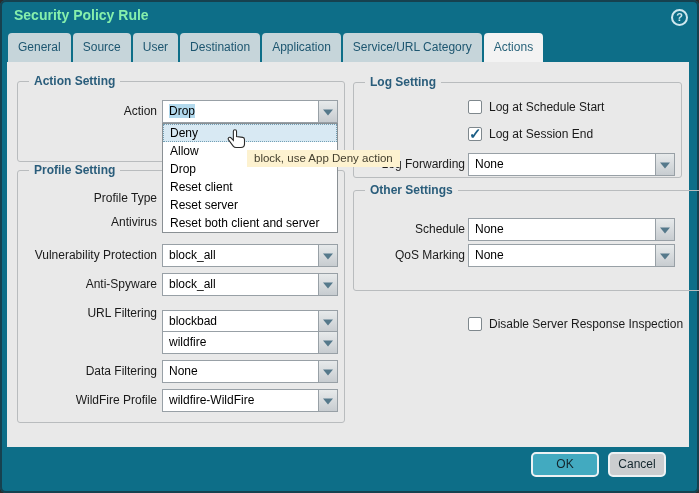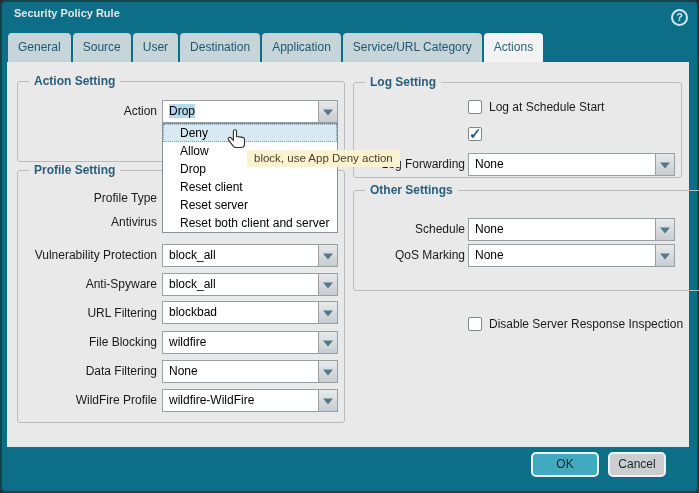--- a/index.html
+++ b/index.html
@@ -2,21 +2,21 @@
 <html><head>
 <meta charset="utf-8">
 <style>
   html,body{margin:0;padding:0;background:#2b2b2b;}
   *{box-sizing:border-box;font-family:"Liberation Sans",sans-serif;}
   .dialog{
     position:relative;width:699px;height:493px;background:#0d6e88;
     border-radius:6px;overflow:hidden;
     box-shadow:inset 0 0 0 2px #16414f;
   }
-  .title{position:absolute;left:14px;top:7px;color:#e5e5e5;font-size:11px;font-weight:bold;}
+  .title{position:absolute;left:14px;top:7px;color:#86efac;font-size:14px;font-weight:bold;}
   .help{position:absolute;right:11px;top:9px;width:17px;height:17px;border:2px solid #cfe8ef;
         border-radius:50%;color:#cfe8ef;font-size:11px;font-weight:bold;text-align:center;
         line-height:13px;cursor:pointer;}
   .tabbar{position:absolute;left:8px;top:33px;display:flex;gap:2px;}
   .tab{height:29px;line-height:29px;padding:0 10px;background:#c6d5da;color:#1d5670;
        font-size:12px;border-radius:4px 4px 0 0;cursor:pointer;}
   .tab.active{background:#f3f3f3;color:#29637a;}
   .panel{position:absolute;left:7px;top:62px;width:682px;height:385px;background:#e9e9e9;}
   .group{position:absolute;border:1px solid #b9bcbe;border-radius:3px;}
   .gtitle{position:absolute;top:-8px;left:11px;background:#e9e9e9;padding:0 5px;
@@ -31,21 +31,21 @@
   .combo .arr{width:19px;border-left:1px solid #98a0a6;background:linear-gradient(#e7eaeb,#c7ccd0);
               position:relative;flex:none;}
   .combo .arr::after{content:"";position:absolute;left:50%;top:50%;transform:translate(-50%,-42%);
               border-left:5px solid transparent;border-right:5px solid transparent;
               border-top:6px solid #55798b;}
   .combo.left{left:155px;width:176px;}
   .combo.right{left:461px;width:207px;}
   .sel{background:#b2d9ed;}
   .ddlist{position:absolute;left:155px;top:61px;width:176px;background:#fff;
           border:1px solid #8a9094;z-index:5;}
-  .dditem{height:18px;line-height:17px;padding-left:16px;font-size:12px;color:#000;
+  .dditem{height:18px;line-height:17px;padding-left:6px;font-size:12px;color:#000;
           border:1px solid transparent;cursor:pointer;white-space:nowrap;overflow:hidden;}
   .dditem.hov{background:#d8e9f3;border:1px dotted #74a0b5;}
   .tooltip{position:absolute;left:240px;top:88px;height:17px;line-height:17px;background:#fdf2d0;
            color:#45402f;font-size:11.5px;padding:0 7px;white-space:nowrap;z-index:6;}
   .cursor{position:absolute;left:219px;top:66px;z-index:7;}
   .cbrow{position:absolute;left:461px;display:flex;align-items:center;gap:7px;height:15px;}
   .cbx{width:14px;height:14px;background:#fff;border:1px solid #7f888d;border-radius:2px;
        position:relative;flex:none;cursor:pointer;}
   .cbx.checked::after{content:"✓";position:absolute;left:0px;top:-3px;font-size:15px;
        font-weight:bold;color:#1c5f86;}
@@ -96,26 +96,25 @@
       <span class="arr"></span>
     </div>
 
     <div class="flbl" style="top:211px;">Anti-Spyware</div>
     <div class="combo left" style="top:211px;">
       <span class="val">block_all</span>
       <span class="arr"></span>
     </div>
 
     <div class="flbl" style="top:240px;">URL Filtering</div>
-    <div class="combo left" style="top:239px;justify-content:flex-end;">
+    <div class="combo left" style="top:248px;justify-content:flex-end;">
       <span class="val">blockbad</span>
       <span class="arr"></span>
     </div>
 
-    <div class="flbl" style="top:269px;">File Blocking</div>
     <div class="combo left" style="top:269px;">
       <span class="val">wildfire</span>
       <span class="arr"></span>
     </div>
 
     <div class="flbl" style="top:298px;">Data Filtering</div>
     <div class="combo left" style="top:298px;">
       <span class="val">None</span>
       <span class="arr"></span>
     </div>
@@ -128,20 +127,21 @@
 
     <div class="group" style="left:346px;top:20px;width:329px;height:96px;">
       <span class="gtitle">Log Setting</span>
     </div>
     <div class="cbrow" style="top:37px;">
       <span class="cbx"></span>
       <span class="cbl">Log at Schedule Start</span>
     </div>
     <div class="cbrow" style="top:64px;">
       <span class="cbx checked"></span>
+      <span class="cbl">Log at Session End</span>
     </div>
     <div class="flbl2" style="top:91px;">Log Forwarding</div>
     <div class="combo right" style="top:91px;">
       <span class="val">None</span>
       <span class="arr"></span>
     </div>
 
     <div class="group" style="left:346px;top:128px;width:360px;height:101px;">
       <span class="gtitle">Other Settings</span>
     </div>

